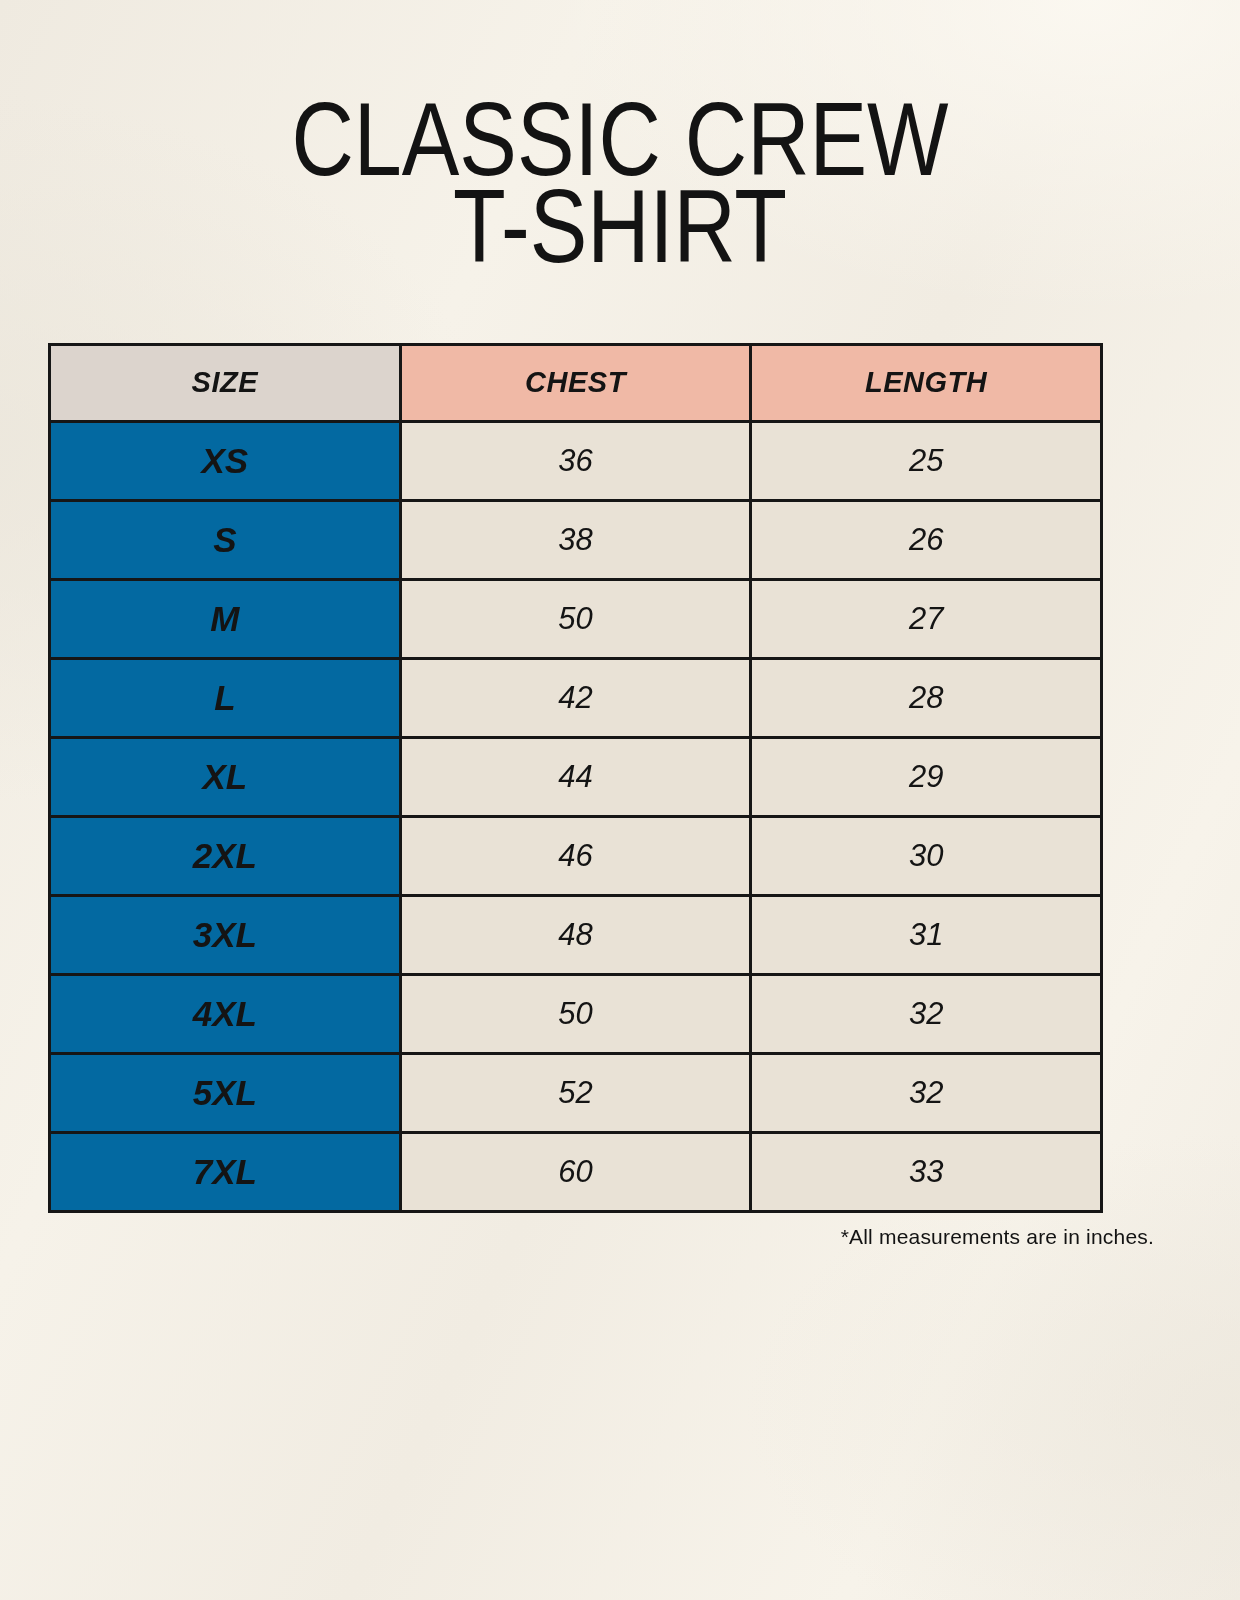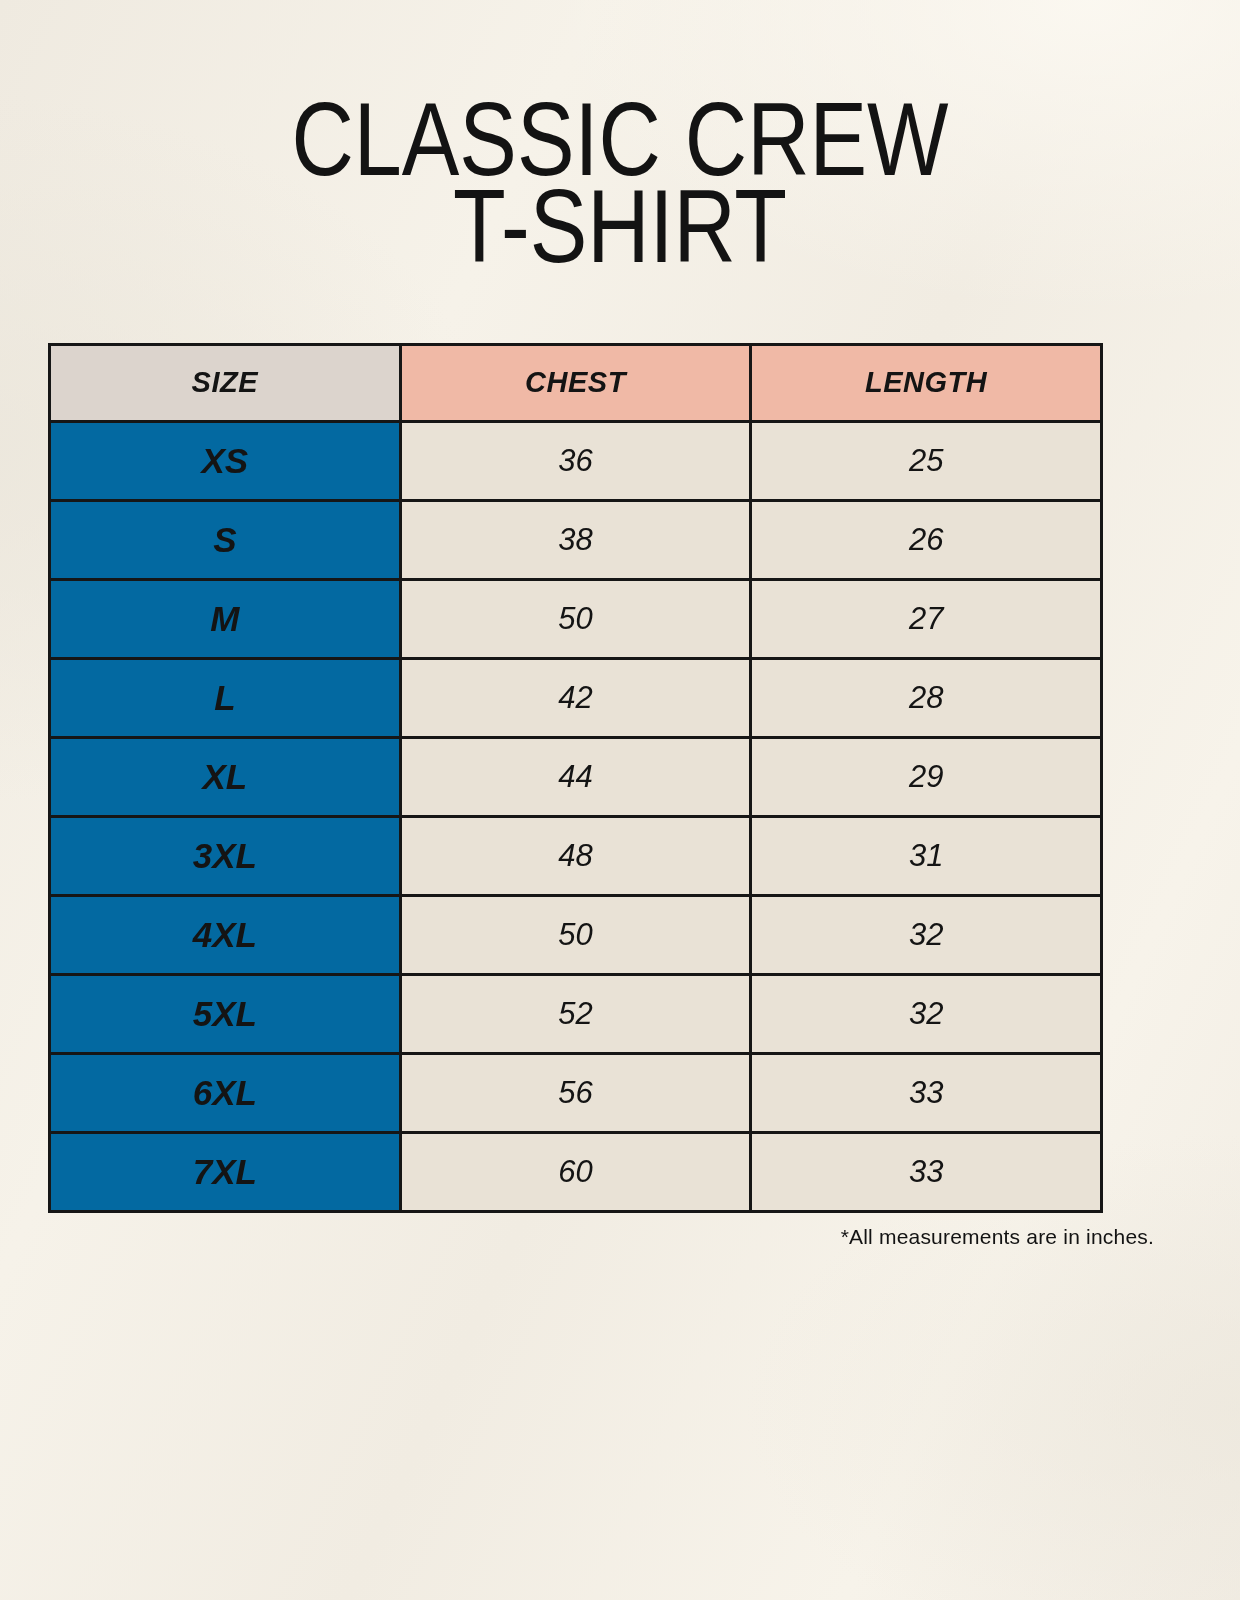--- a/index.html
+++ b/index.html
@@ -145,40 +145,40 @@
           <th>L</th>
           <td>42</td>
           <td>28</td>
         </tr>
         <tr>
           <th>XL</th>
           <td>44</td>
           <td>29</td>
         </tr>
         <tr>
+          <th>2XL</th>
+          <td>46</td>
+          <td>30</td>
+        </tr>
+        <tr>
           <th>3XL</th>
           <td>48</td>
           <td>31</td>
         </tr>
         <tr>
           <th>4XL</th>
           <td>50</td>
           <td>32</td>
         </tr>
         <tr>
           <th>5XL</th>
           <td>52</td>
           <td>32</td>
         </tr>
         <tr>
-          <th>6XL</th>
-          <td>56</td>
-          <td>33</td>
-        </tr>
-        <tr>
           <th>7XL</th>
           <td>60</td>
           <td>33</td>
         </tr>
       </tbody>
     </table>
   </div>
 
   <div class="footnote">*All measurements are in inches.</div>
 

